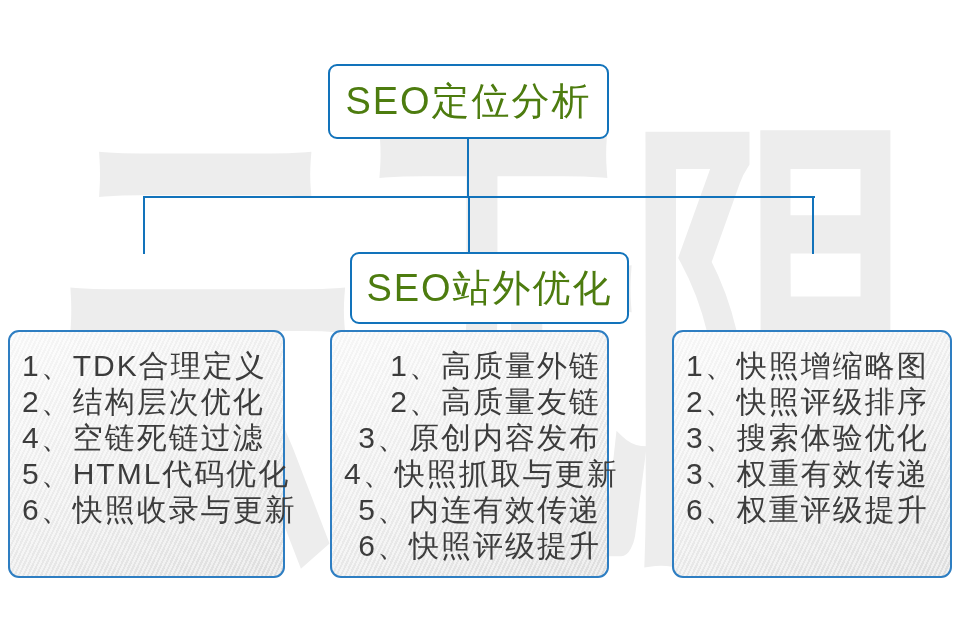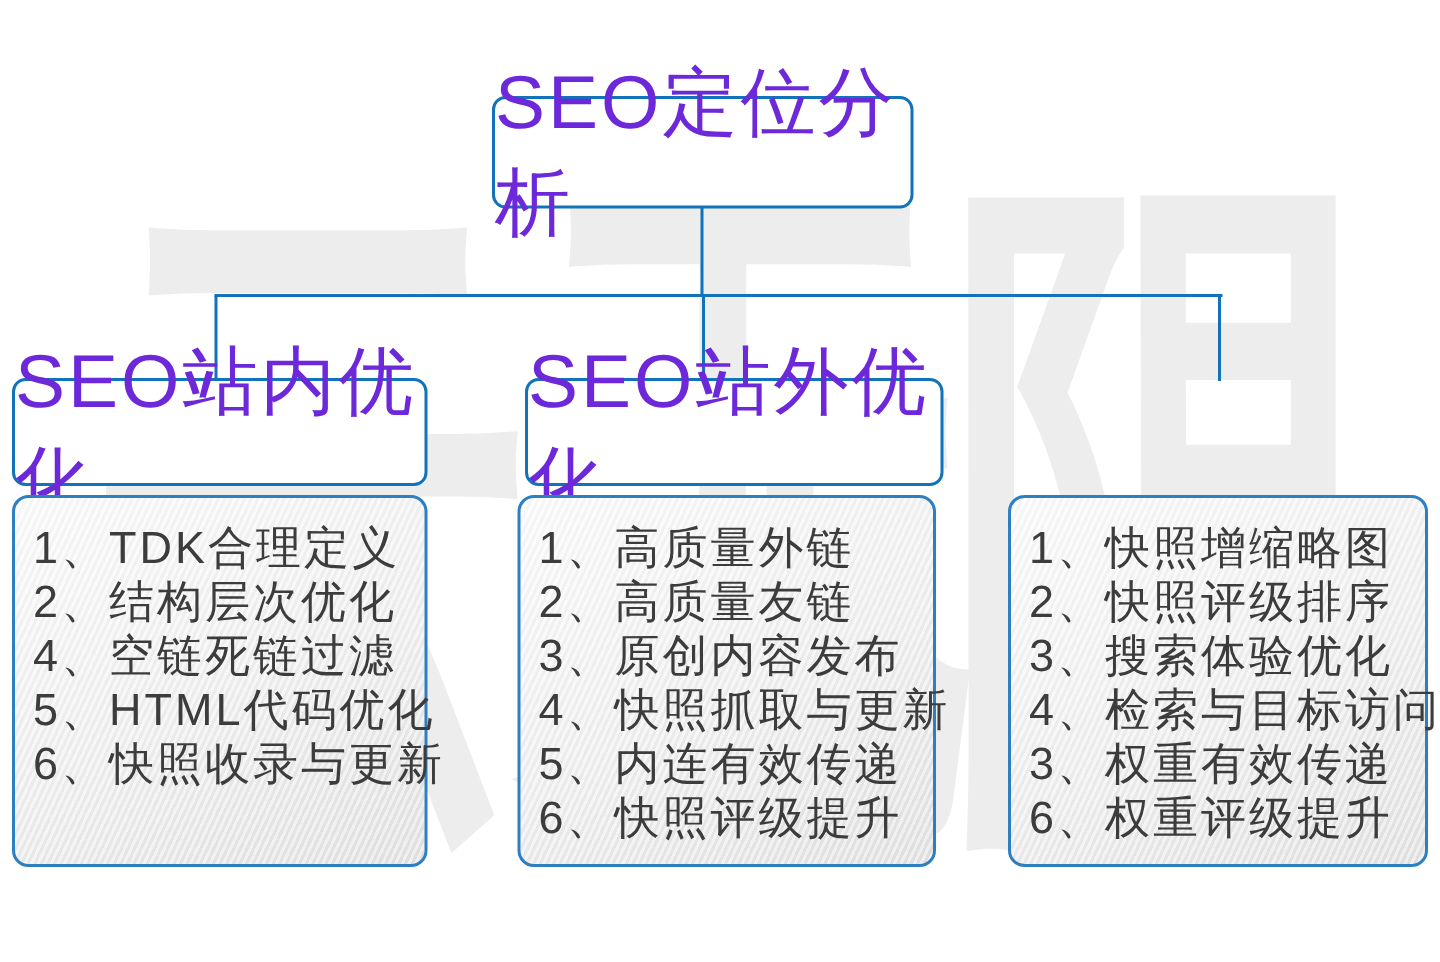--- a/index.html
+++ b/index.html
@@ -20,57 +20,56 @@
   .line-root-stem{left:467px;top:138px;width:2px;height:60px;}
   .line-rail{left:143px;top:196px;width:672px;height:2px;}
   .line-drop-left{left:143px;top:197px;width:2px;height:57px;}
   .line-drop-center{left:468px;top:197px;width:2px;height:57px;}
   .line-drop-right{left:812px;top:197px;width:2px;height:57px;}
   
   .node{
     position:absolute;z-index:2;background:#ffffff;
     border:2px solid #1273bb;border-radius:9px;
     display:flex;align-items:center;justify-content:center;
-    font-size:50px;letter-spacing:2px;color:#6d28d9;
+    font-size:38px;letter-spacing:2px;color:#4d7c0f;
   }
   .node-root{left:328px;top:64px;width:277px;height:71px;}
   .header-0{left:8px;top:252px;width:273px;height:68px;}
   .header-1{left:330px;top:252px;width:275px;height:68px;margin-left:20px;}
   .header-2{left:672px;top:252px;width:276px;height:68px;}
   
   .panel{
     position:absolute;z-index:2;top:330px;height:228px;
     border:2px solid #2e7ec2;border-radius:11px;
     padding:16px 6px 0 12px;
     background:
       repeating-linear-gradient(115deg, rgba(255,255,255,0.45) 0 2px, rgba(0,0,0,0.02) 2px 4px),
       linear-gradient(155deg,#fbfbfb 0%,#efefef 55%,#e2e2e2 100%);
     font-size:30px;letter-spacing:2px;color:#3c3c3c;
   }
   .panel-0{left:8px;width:255px;}
-  .panel-1{left:345px;width:257px;}
+  .panel-1{left:330px;width:257px;text-align:right;}
   .panel-2{left:672px;width:258px;}
   .item{height:36px;line-height:36px;white-space:nowrap;}
 </style>
 </head>
 <body>
 
 <div class="canvas">
 
   <div class="watermark">云无限</div>
 
   <div class="line line-root-stem"></div>
   <div class="line line-rail"></div>
   <div class="line line-drop-left"></div>
   <div class="line line-drop-center"></div>
   <div class="line line-drop-right"></div>
 
   <div class="node node-root">SEO定位分析</div>
 
-  <div class="node header-0">SEO站内优化</div>
   <div class="node header-1">SEO站外优化</div>
 
   <div class="panel panel-0">
       <div class="item">1、TDK合理定义</div>
       <div class="item">2、结构层次优化</div>
       <div class="item">4、空链死链过滤</div>
       <div class="item">5、HTML代码优化</div>
       <div class="item">6、快照收录与更新</div>
     </div>
   <div class="panel panel-1">
@@ -78,18 +77,17 @@
       <div class="item">2、高质量友链</div>
       <div class="item">3、原创内容发布</div>
       <div class="item">4、快照抓取与更新</div>
       <div class="item">5、内连有效传递</div>
       <div class="item">6、快照评级提升</div>
     </div>
   <div class="panel panel-2">
       <div class="item">1、快照增缩略图</div>
       <div class="item">2、快照评级排序</div>
       <div class="item">3、搜索体验优化</div>
-      <div class="item">4、检索与目标访问</div>
       <div class="item">3、权重有效传递</div>
       <div class="item">6、权重评级提升</div>
     </div>
 
 </div>
 
 </body></html>

